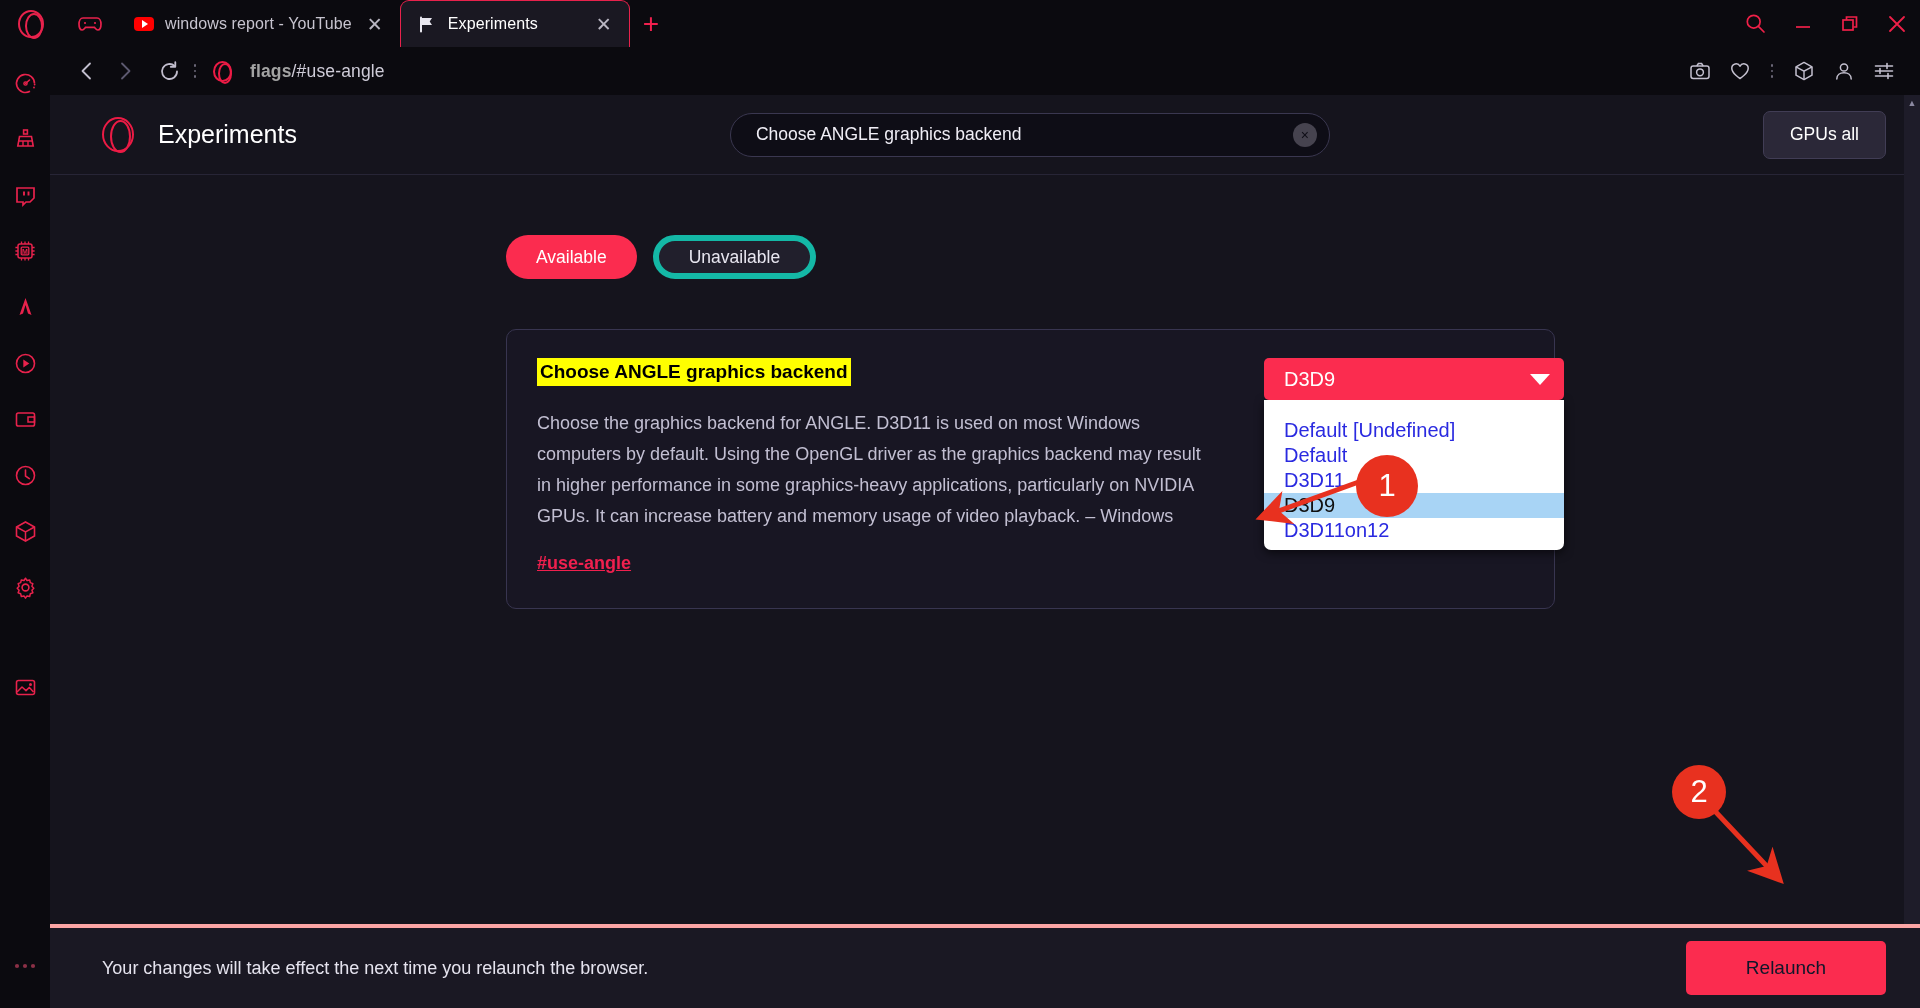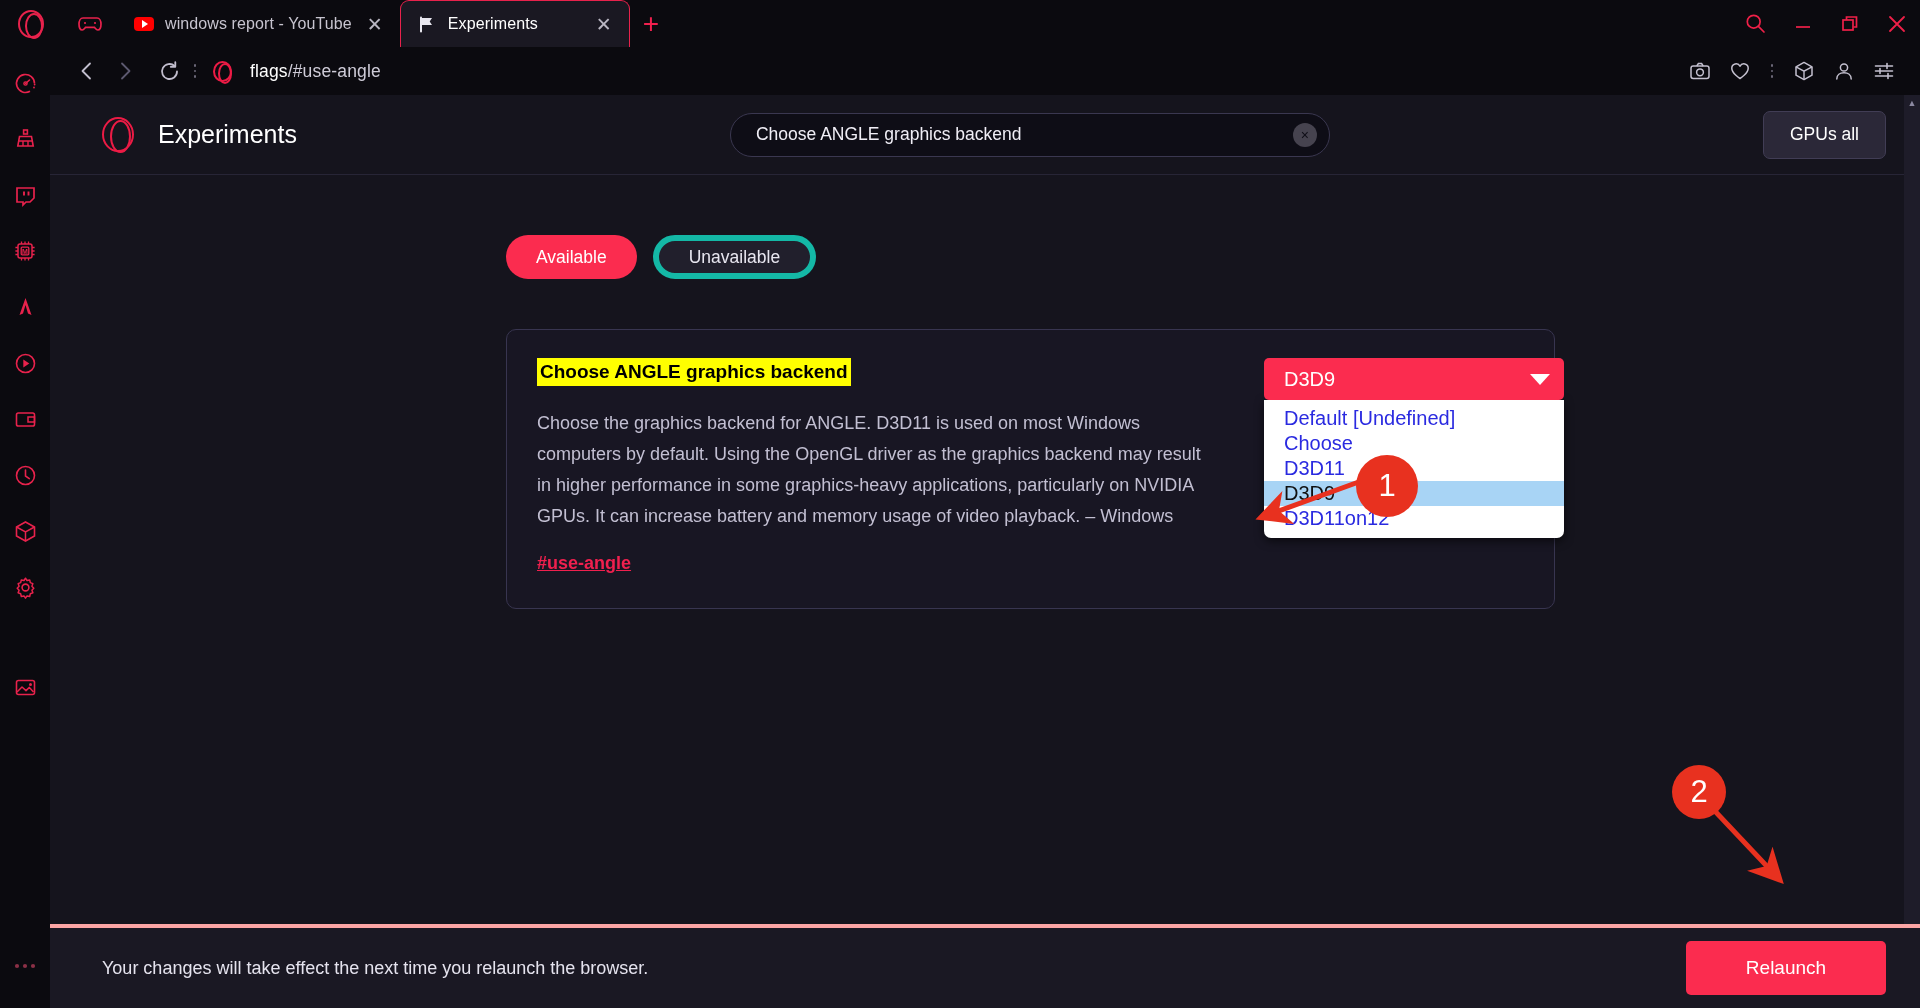--- a/index.html
+++ b/index.html
@@ -75,21 +75,21 @@
              color:#b7b3c2; }
   .nav-btn.dim { color:#5a5668; }
   .vdots { width: 14px; height: 38px; display:flex; flex-direction:column; gap:3px;
            align-items:center; justify-content:center; }
   .vdots i { width:2.5px; height:2.5px; background:#6b6777; border-radius:50%; display:block; }
   .addr-opera { width: 40px; height: 38px; display:flex; align-items:center; justify-content:center; }
   .addr-opera .r { width:19px;height:21px;border:2.6px solid #ec1b45;border-radius:50%;position:relative;}
   .addr-opera .r::after{content:"";position:absolute;left:3.6px;top:.5px;width:10px;height:17px;
                         border:2.4px solid #ec1b45;border-radius:50%;}
   .url { font-size: 17.5px; color:#cfccd8; margin-left: 8px; letter-spacing:.15px; }
-  .url b { color: #ffffff; font-weight: 400; }
+  .url b { color: #a3a3a3; font-weight: 700; }
   .nav-right { margin-left:auto; display:flex; align-items:center; gap: 0px; }
   .nav-ricon { width: 40px; height: 40px; display:flex; align-items:center; justify-content:center;
                color:#c4c0cf; }
 
   
   .page {
     position:absolute; left: 50px; top: 95px; width: 1870px; height: 913px;
     background: #15141d;
   }
   .exp-header {
@@ -154,21 +154,21 @@
 
   .select-btn {
     width: 300px; height: 42px; background: #fb2c4f; border-radius: 5px;
     display:flex; align-items:center; padding: 0 14px 0 20px; color:#ffffff;
     font-size: 20px; position: relative; z-index: 3;
   }
   .caret { margin-left:auto; width:0;height:0;border-left:10px solid transparent;
            border-right:10px solid transparent;border-top:11px solid #ffffff; }
   .options {
     position: absolute; top: 42px; left: 0; width: 300px;
-    background: #ffffff; border-radius: 0 0 7px 7px; padding: 6px 0 7px 0;
+    background: #ffffff; border-radius: 0 0 7px 7px; padding: 18px 0 7px 0;
     box-shadow: 0 3px 10px rgba(0,0,0,.6); z-index: 2;
   }
   .option {
     height: 25px; display:flex; align-items:center; padding-left: 20px;
     font-size: 20px; color: #2a2ae0;
   }
   .option.sel { background: #a8d4f5; color:#101010; }
 
   
   .anno-circle {
@@ -180,21 +180,21 @@
 
   
   .footer {
     position:absolute; left:50px; bottom:0; width:1870px; height: 84px;
     background: #1a1823; display:flex; align-items:center; padding: 0 34px 0 52px;
     border-top: 4px solid #fca5a5;
   }
   .footer-text { font-size: 18px; color:#e5e3ee; }
   .relaunch-btn {
     margin-left:auto; width: 200px; height: 54px; background: #fb2c4f; border-radius: 5px;
-    color:#ffffff; font-size: 19px; display:flex; align-items:center; justify-content:center;
+    color:#0f172a; font-size: 19px; display:flex; align-items:center; justify-content:center;
   }
 
   
   .scrollbar { position:absolute; right:0; top:95px; width: 16px; height: 829px;
                background:#1e1c29; z-index: 5;}
   .sb-up { height: 16px; display:flex; align-items:center; justify-content:center; color:#8b88a0;
            font-size: 9px; }
 </style>
 </head>
 <body>
@@ -462,21 +462,21 @@
           <a class="flag-link">#use-angle</a>
         </div>
 
         <div class="flag-right">
           <div class="select-btn">
             <span>D3D9</span>
             <span class="caret"></span>
           </div>
           <div class="options">
             <div class="option">Default [Undefined]</div>
-            <div class="option">Choose</div>
+            <div class="option">Default</div>
             <div class="option">D3D11</div>
             <div class="option sel">D3D9</div>
             <div class="option">D3D11on12</div>
           </div>
         </div>
       </div>
 
     </div>
   </div>
 </div>

